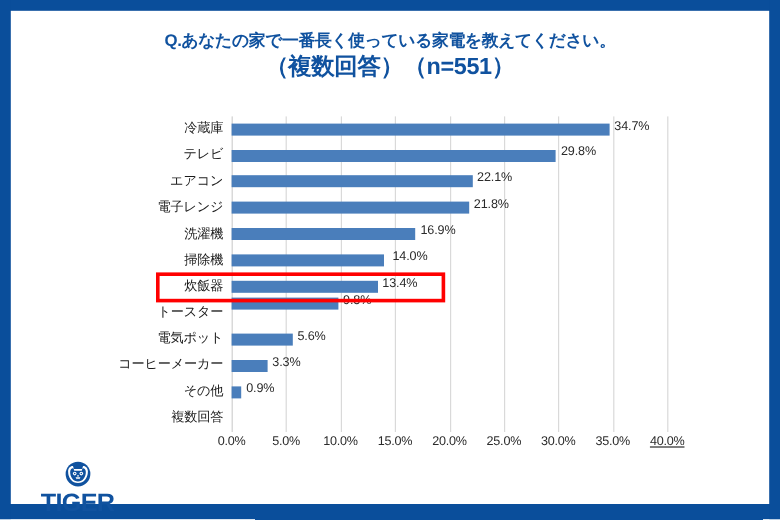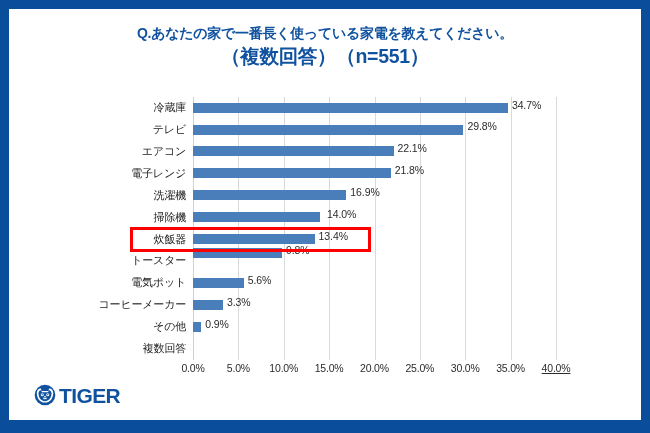--- a/index.html
+++ b/index.html
@@ -165,20 +165,21 @@
   }
 
   
   .logo {
     position: absolute;
     left: 34px;
     top: 384px;
     display: flex;
     align-items: center;
     gap: 3px;
+    flex-direction: column;
   }
   .logo-mark {
     width: 22px;
     height: 22px;
     display: block;
   }
   .logo-text {
     font-size: 21px;
     font-weight: bold;
     color: #10529f;

